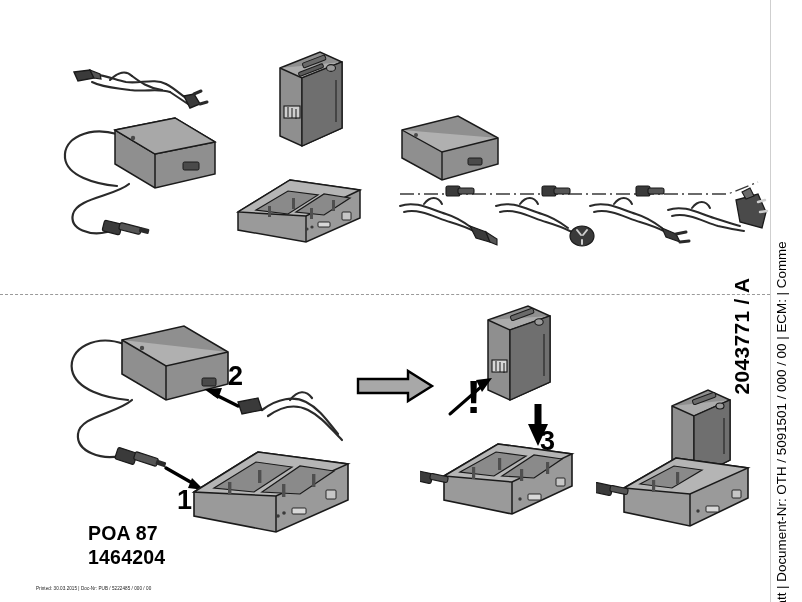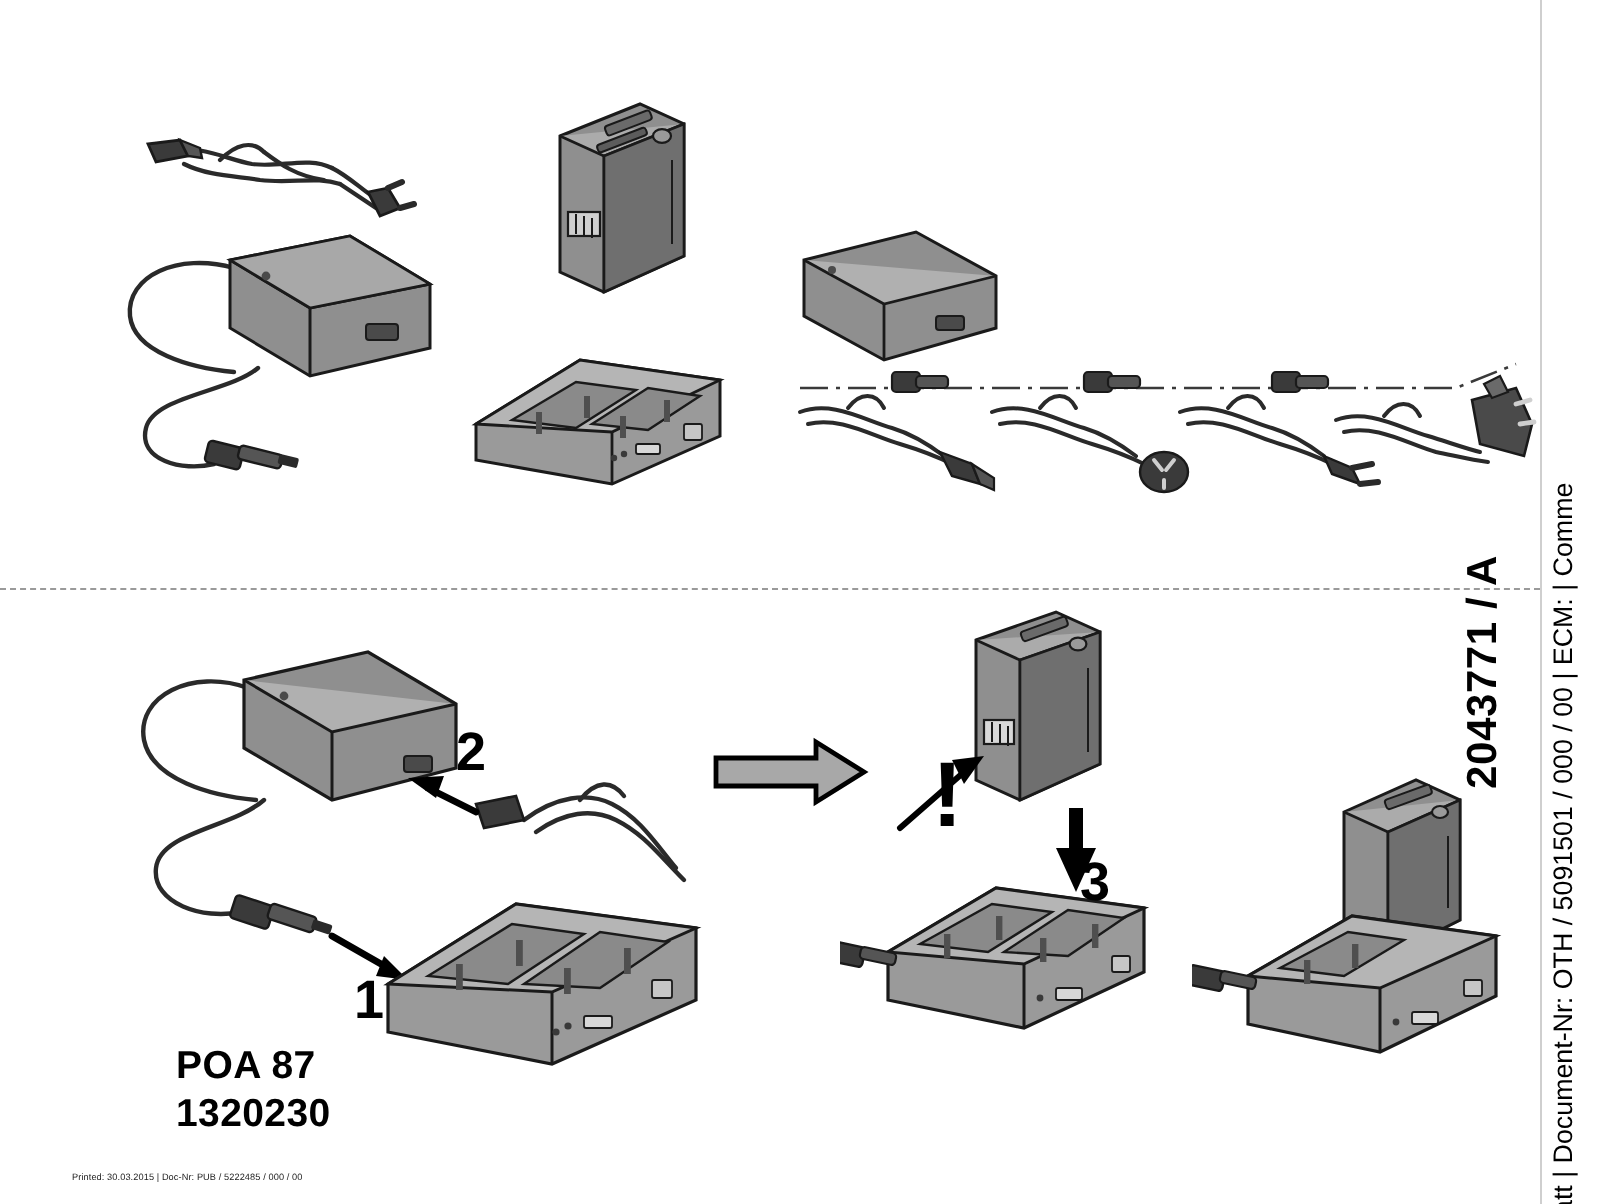--- a/index.html
+++ b/index.html
@@ -442,21 +442,21 @@
 
       <g>
         <rect x="-2" y="106" width="18" height="10" rx="2" fill="#3a3a3a" stroke="#1a1a1a" stroke-width="1.2" transform="rotate(12 7 111)"></rect>
         <rect x="14" y="109" width="18" height="6" rx="2" fill="#555" stroke="#1a1a1a" stroke-width="1.1" transform="rotate(12 23 112)"></rect>
       </g>
     </svg>
   </div>
 
   <div class="model-block">
     <span class="model-name">POA 87</span>
-    <span class="model-number">1320230</span>
+    <span class="model-number">1464204</span>
   </div>
 
   <div class="footer-print">Printed: 30.03.2015 | Doc-Nr: PUB / 5222485 / 000 / 00</div>
 
   <div class="doc-rev-wrap">
     <span class="doc-rev">2043771 / A</span>
   </div>
 
   <div class="side-meta-wrap">
     <span class="rot-text">Print Date: 18.03.2015 09:20:09 | Printed by: Benjamin Matt | Document-Nr: OTH / 5091501 / 000 / 00 | ECM:  | Comme</span>

